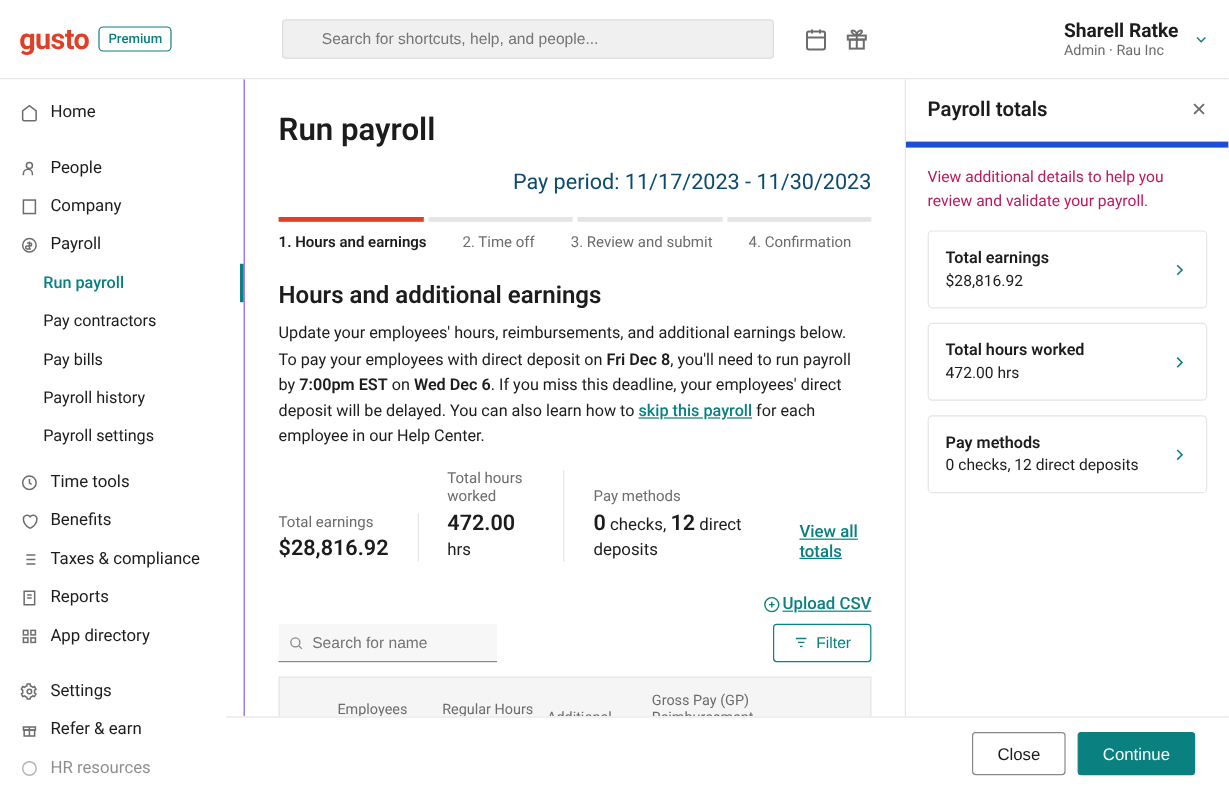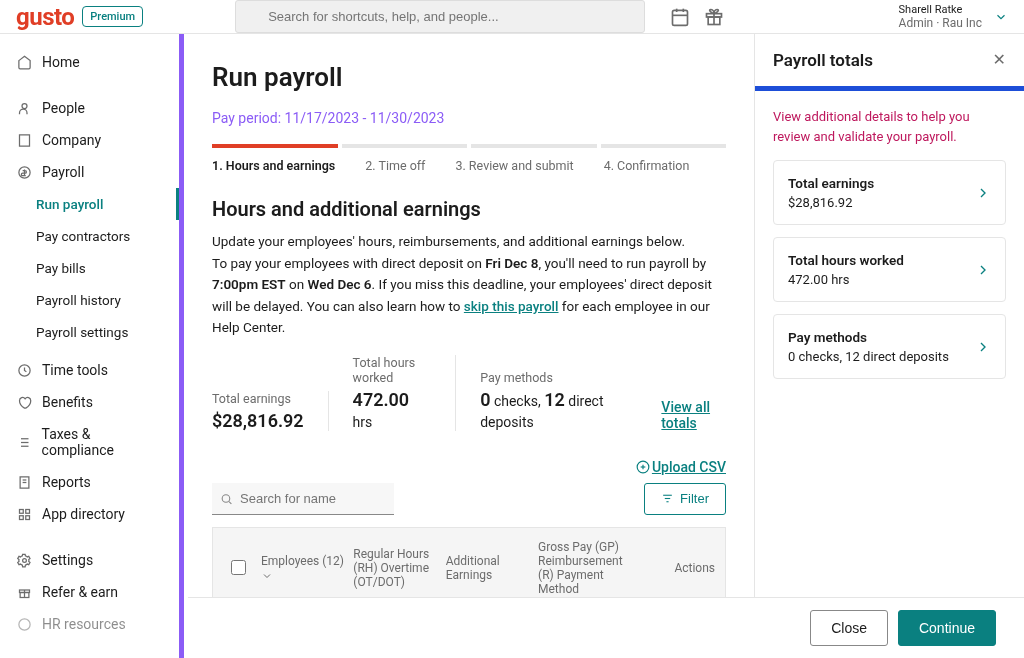--- a/index.html
+++ b/index.html
@@ -1,44 +1,44 @@
 <!DOCTYPE html>
 <html><head>
 <meta charset="utf-8">
 <style>
 * { box-sizing: border-box; margin: 0; padding: 0; }
 body { font-family: -apple-system, BlinkMacSystemFont, "Segoe UI", Roboto, sans-serif; font-size: 14px; color: #1c1c1c; background: #fff; }
 .app { display: flex; flex-direction: column; width: 1024px; height: 658px; overflow: hidden; }
-.topbar { display: flex; align-items: center; height: 34px; border-bottom: 1px solid #e5e5e5; padding: 0 16px; gap: 12px; }
+.topbar { display: flex; align-items: center; height: 66px; border-bottom: 1px solid #e5e5e5; padding: 0 16px; gap: 12px; }
 .logo { display: flex; align-items: center; gap: 8px; }
 .logo-text { font-weight: 700; font-size: 24px; color: #e03e26; letter-spacing: -0.5px; }
 .premium-badge { border: 1px solid #0a8080; color: #0a8080; font-size: 11px; padding: 3px 7px; border-radius: 4px; font-weight: 500; }
 .search { flex: 1; max-width: 410px; margin-left: 80px; }
 .search-input { width: 100%; background: #f0f0f0; border: 1px solid #ddd; border-radius: 3px; padding: 8px 10px 8px 32px; font-size: 13px; color: #666; position: relative; }
 .search-wrap { position: relative; }
 .search-wrap .icon-svg { position: absolute; left: 10px; top: 50%; transform: translateY(-50%); width: 14px; height: 14px; color: #888; }
 .tb-icons { display: flex; gap: 12px; margin-left: 12px; }
 .tb-icon { width: 22px; height: 22px; display: flex; align-items: center; justify-content: center; color: #6c6c6c; cursor: pointer; }
 .user-block { margin-left: auto; display: flex; align-items: center; gap: 12px; padding-left: 20px; }
-.user-name { font-weight: 400; font-size: 11px; }
+.user-name { font-weight: 700; font-size: 16px; }
 .user-sub { font-size: 12px; color: #6c6c6c; }
 .chev-down { color: #0a8080; }
 .body { flex: 1; display: flex; overflow: hidden; }
-.sidebar { width: 184px; border-right: 5px solid #8b5cf6; overflow-y: auto; padding: 12px 0; display: flex; flex-direction: column; }
+.sidebar { width: 204px; border-right: 1px solid #8b5cf6; overflow-y: auto; padding: 12px 0; display: flex; flex-direction: column; }
 .side-main { flex: 1; }
 .nav-item { display: flex; align-items: center; gap: 10px; padding: 8px 16px; font-size: 14px; color: #1c1c1c; cursor: pointer; }
 .nav-icon { width: 16px; height: 16px; color: #6c6c6c; display: flex; align-items: center; justify-content: center; }
 .sub-nav { }
 .sub-item { padding: 8px 16px 8px 36px; font-size: 13.5px; color: #1c1c1c; cursor: pointer; }
 .sub-item.active { color: #0a8080; font-weight: 500; position: relative; }
 .sub-item.active::after { content: ''; position: absolute; right: 0; top: 0; bottom: 0; width: 3px; background: #0a8080; }
 .main { flex: 1; display: flex; overflow: hidden; }
 .content { flex: 1; overflow-y: auto; padding: 28px 28px 80px 28px; position: relative; }
 .page-title { font-size: 26px; font-weight: 600; margin-bottom: 18px; }
-.pay-period { font-size: 14px; color: #8b5cf6; margin-bottom: 18px; }
+.pay-period { font-size: 18px; color: #0c4a6e; margin-bottom: 18px; text-align: right; }
 .progress { display: flex; gap: 4px; margin-bottom: 10px; }
 .progress-seg { height: 4px; flex: 1; background: #e5e5e5; }
 .progress-seg.active { background: #e03e26; }
 .steps { display: flex; gap: 30px; font-size: 12.5px; color: #6c6c6c; margin-bottom: 24px; }
 .steps .step.active { color: #1c1c1c; font-weight: 600; }
 .section-title { font-size: 20px; font-weight: 600; margin-bottom: 10px; }
 .desc { font-size: 13.5px; line-height: 1.6; color: #1c1c1c; margin-bottom: 16px; }
 .desc strong { font-weight: 600; }
 .desc a { color: #0a8080; text-decoration: underline; font-weight: 500; }
 .totals-row { display: flex; align-items: flex-end; gap: 0; margin-bottom: 28px; }

